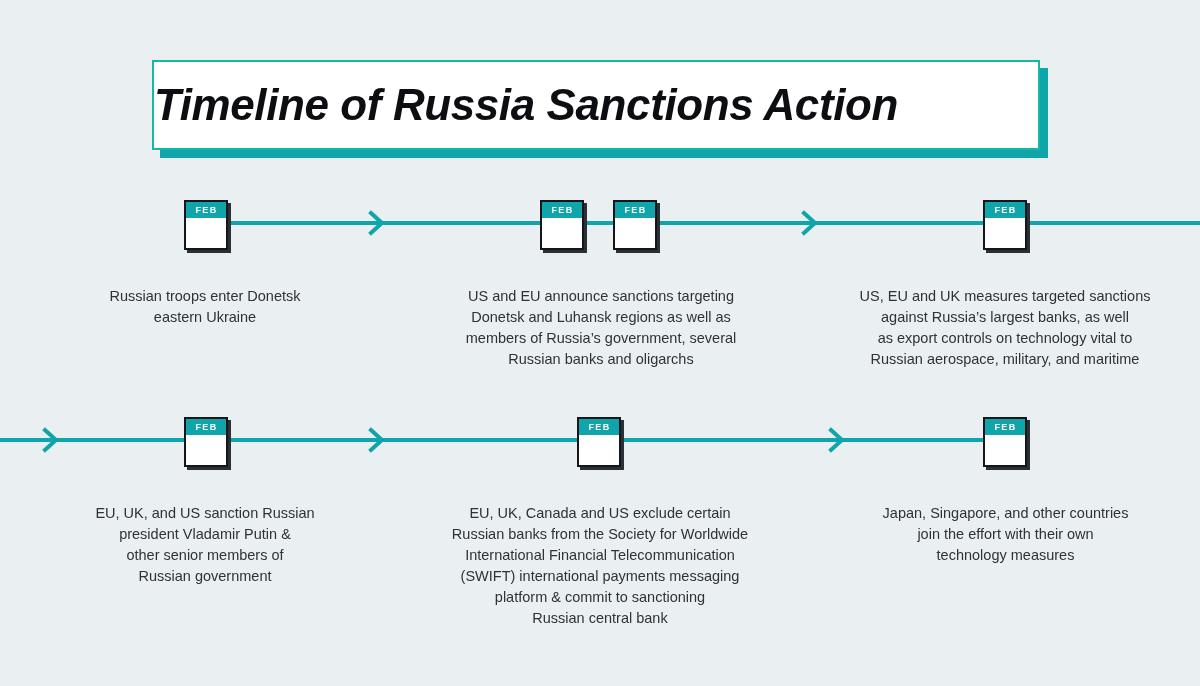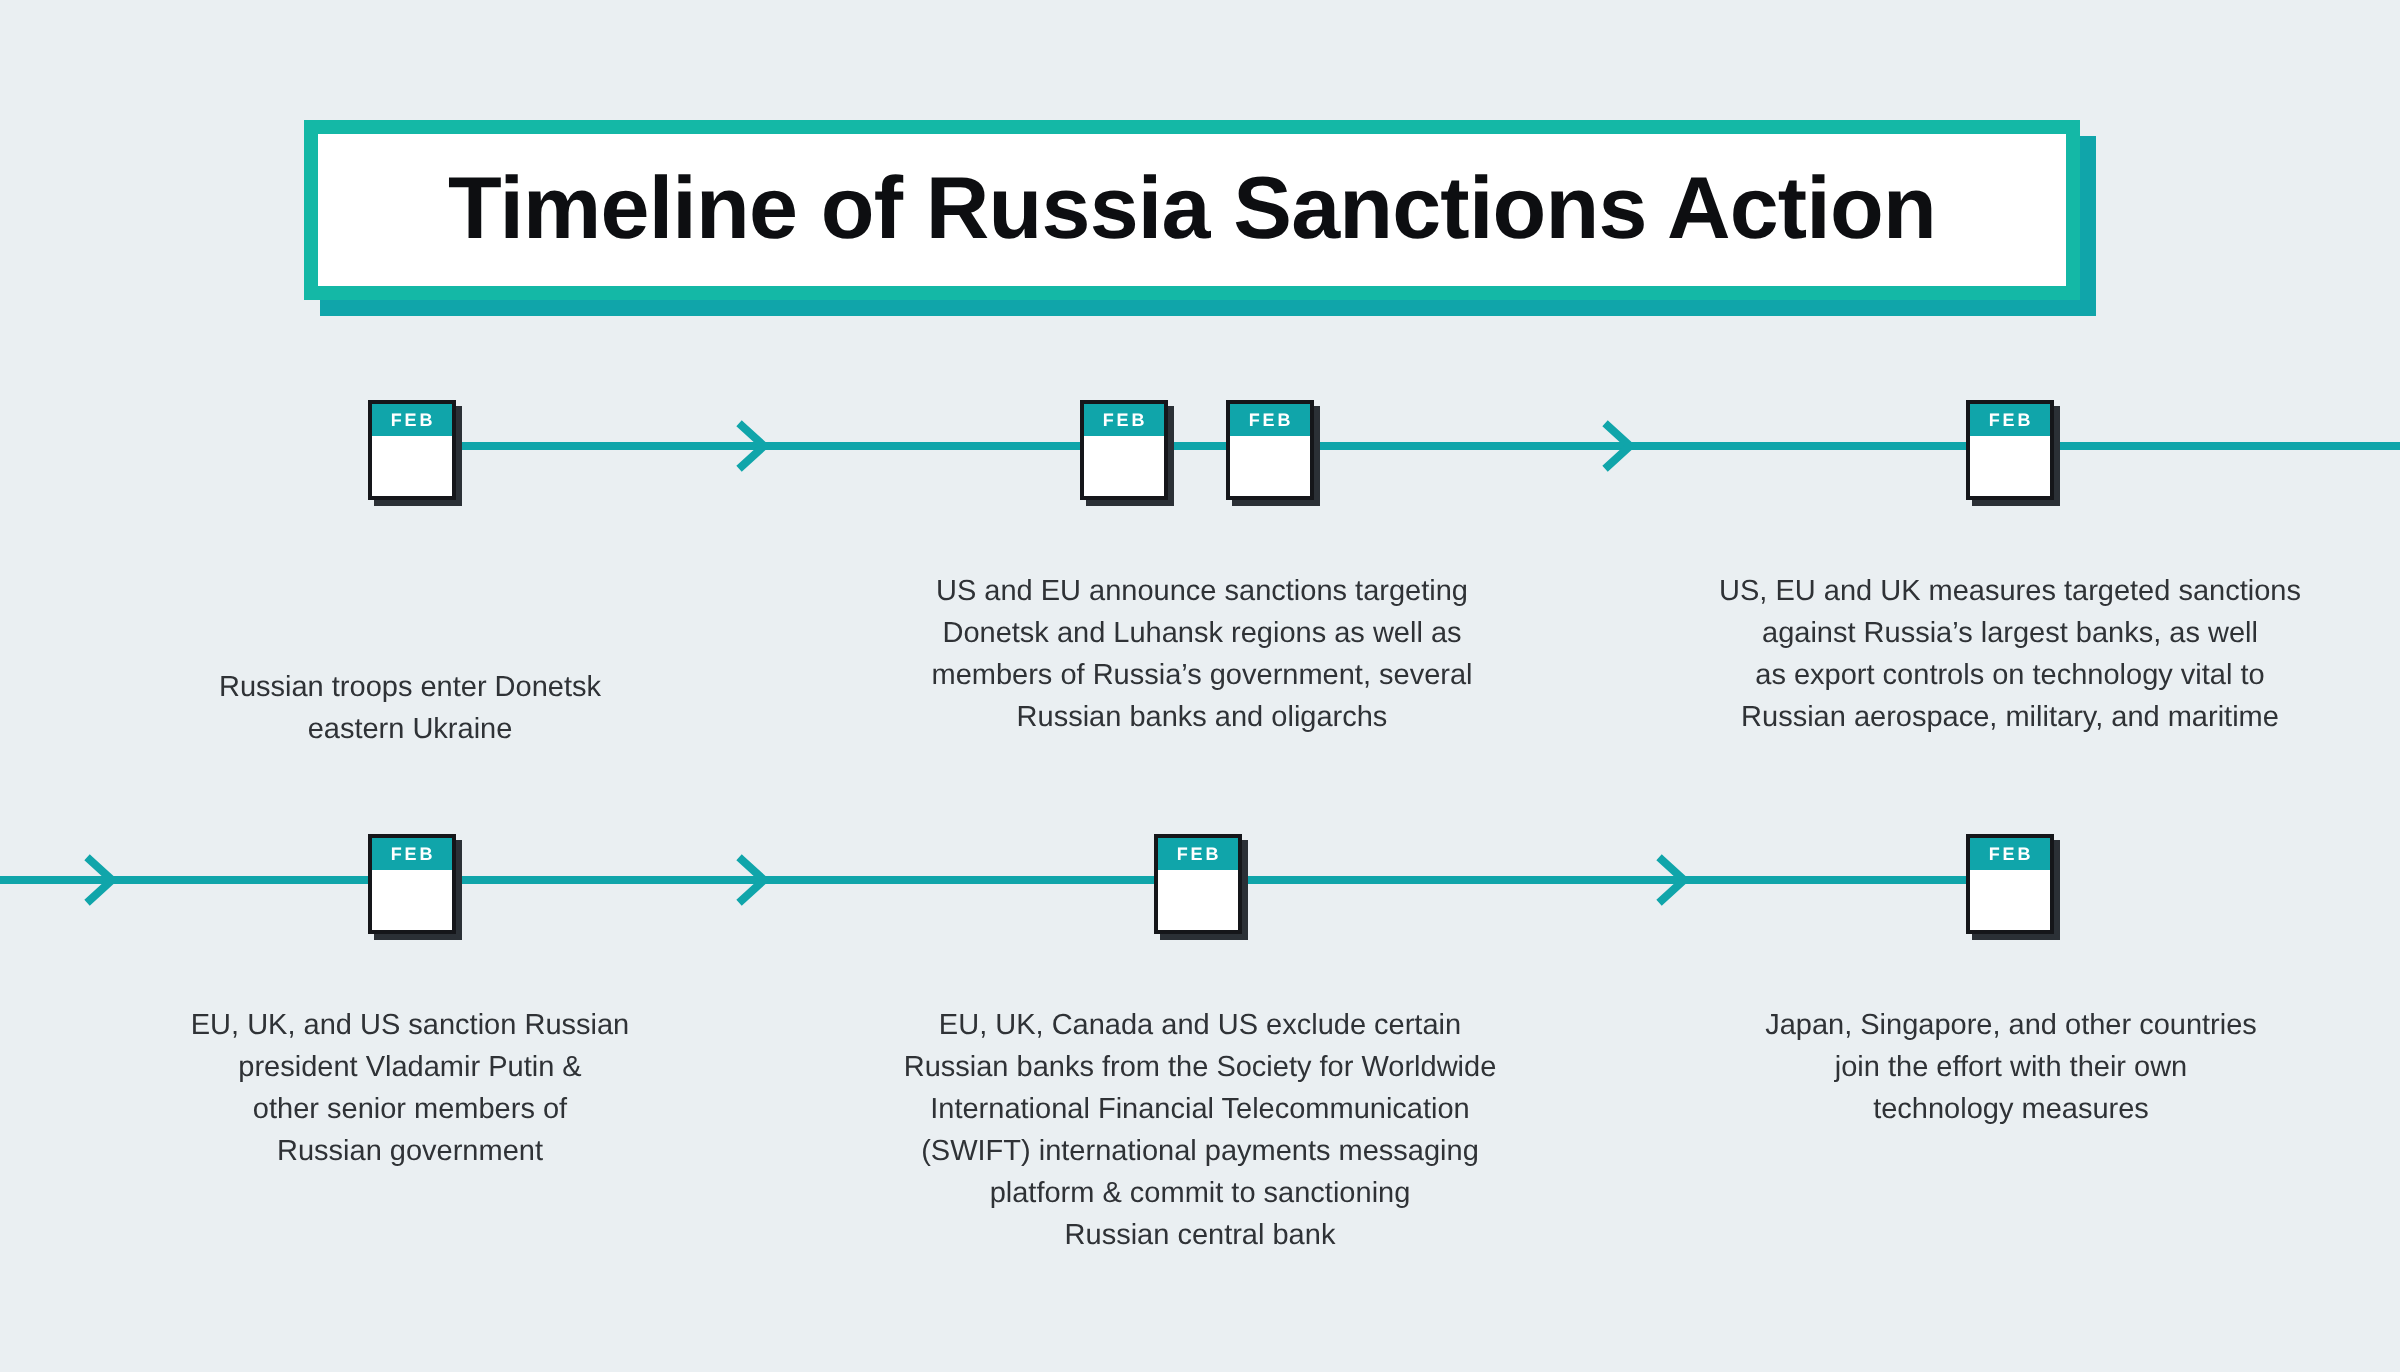--- a/index.html
+++ b/index.html
@@ -32,25 +32,25 @@
     height: 100%;
     background: #10a5aa;
   }
   .title-box {
     position: absolute;
     left: 0;
     top: 0;
     width: 100%;
     height: 100%;
     background: #ffffff;
-    border: 7px solid #14b8a6;
+    border: 2px solid #14b8a6;
     box-sizing: border-box;
     display: flex;
     align-items: center;
-    justify-content: center;
+    font-style: italic;
   }
   .title-text {
     font-size: 44px;
     font-weight: bold;
     color: #0d0e11;
     letter-spacing: -0.4px;
     white-space: nowrap;
   }
 
   
@@ -197,21 +197,21 @@
 
     <div class="marker" style="left:983px;">
       <div class="marker-shadow"></div>
       <div class="marker-body">
         <div class="marker-head">FEB</div>
         <div class="marker-day">24</div>
       </div>
     </div>
   </div>
 
-  <div class="caption" style="left:75px; top:86px; width:260px;margin-top:48px;">
+  <div class="caption" style="left:75px; top:86px; width:260px;">
     <div>Russian troops enter Donetsk</div>
     <div>eastern Ukraine</div>
   </div>
 
   <div class="caption" style="left:437px; top:86px; width:328px;">
     <div>US and EU announce sanctions targeting</div>
     <div>Donetsk and Luhansk regions as well as</div>
     <div>members of Russia’s government, several</div>
     <div>Russian banks and oligarchs</div>
   </div>

